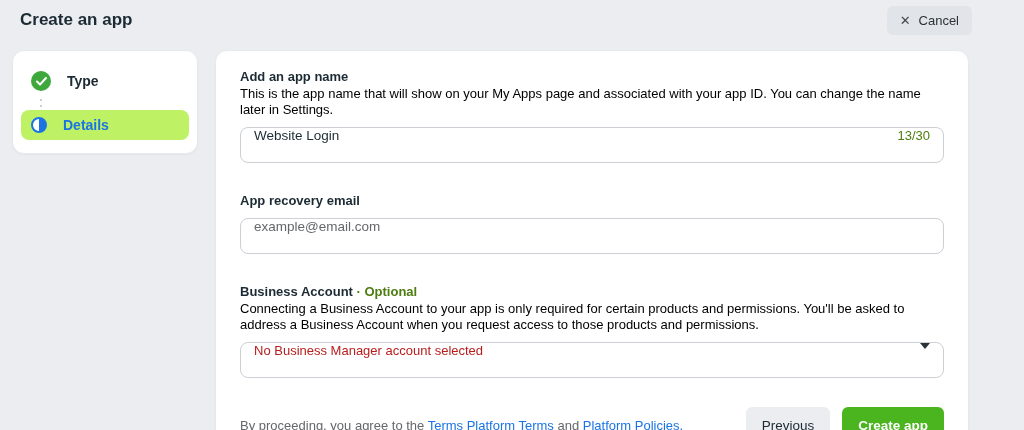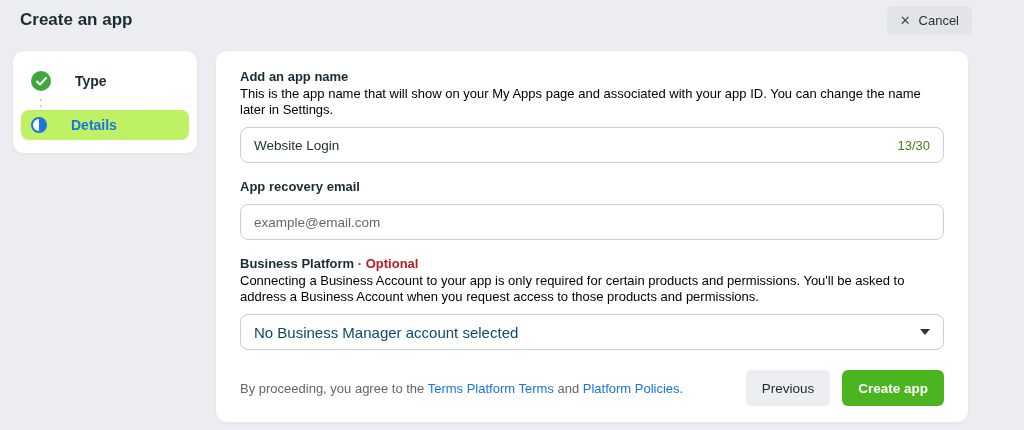--- a/index.html
+++ b/index.html
@@ -45,21 +45,21 @@
     box-shadow: 0 1px 2px rgba(0,0,0,0.04);
   }
 
   
   .steps-card {
     width: 186px;
     padding: 15px 8px 13px 8px;
     flex-shrink: 0;
   }
   .step {
-    display: flex; align-items: center; gap: 24px;
+    display: flex; align-items: center; gap: 16px;
     padding: 5px 10px;
     border-radius: 8px;
     cursor: pointer;
   }
   .step.current { background: #bef264; padding-top: 7px; padding-bottom: 7px; }
   .step-label { font-size: 14px; font-weight: bold; color: #1c2b33; }
   .step.current .step-label { color: #1b74e4; }
   .check-circle {
     width: 20px; height: 20px; border-radius: 50%;
     background: #3fa83c;
@@ -73,42 +73,42 @@
     flex-shrink: 0;
   }
   .connector { display: flex; flex-direction: column; align-items: center; gap: 4px; padding: 3px 0 3px 0; margin-left: 19px; width: 2px; }
   .connector i { width: 2px; height: 2px; border-radius: 50%; background: #bcc0c4; }
 
   
   .panel {
     flex: 1;
     padding: 17px 24px 16px 24px;
   }
-  .field { margin-bottom: 15px; }
+  .field { margin-bottom: 29px; }
   .field-label { font-size: 13px; font-weight: bold; color: #1c2b33; line-height: 17px; }
-  .field-label .optional { color: #b91c1c; font-weight: bold; text-align: center; }
+  .field-label .optional { color: #4d7c0f; font-weight: bold; text-align: center; }
   .field-desc { font-size: 13px; color: #000000; line-height: 16px; margin-top: 1px; }
   .input-shell {
     margin-top: 9px;
     height: 36px;
     border: 1px solid #ccd0d5;
     border-radius: 8px;
     background: #fff;
-    display: flex; align-items: center;
+    display: flex; align-items: flex-start;
     padding: 0 13px;
   }
   .input-shell input {
     flex: 1; border: none; outline: none;
     font-family: inherit; font-size: 13.5px; color: #1c2b33;
     background: transparent;
   }
   .input-shell input::placeholder { color: #65676b; opacity: 1; }
   .char-counter { font-size: 13px; color: #4d7c0f; margin-left: 10px; }
   .select-shell { cursor: pointer; justify-content: space-between; }
-  .select-value { font-size: 15px; color: #0c4a6e; }
+  .select-value { font-size: 13px; color: #b91c1c; }
   .caret-down { width: 0; height: 0; border-left: 5px solid transparent; border-right: 5px solid transparent; border-top: 6px solid #2b3338; }
 
   
   .panel-footer {
     display: flex; align-items: center; justify-content: space-between;
     margin-top: 20px;
   }
   .agreement { font-size: 13px; color: #65676b; }
   .agreement a { color: #1b74e4; text-decoration: none; cursor: pointer; }
   .footer-actions { display: flex; align-items: center; gap: 12px; }
@@ -166,21 +166,21 @@
       </section>
 
       <section class="field">
         <div class="field-label">App recovery email</div>
         <div class="input-shell">
           <input type="text" placeholder="example@email.com" style="">
         </div>
       </section>
 
       <section class="field">
-        <div class="field-label"><span>Business Platform</span><span class="optional"> · Optional</span></div>
+        <div class="field-label"><span>Business Account</span><span class="optional"> · Optional</span></div>
         <div class="field-desc">Connecting a Business Account to your app is only required for certain products and permissions. You'll be asked to address a Business Account when you request access to those products and permissions.</div>
         <div class="input-shell select-shell">
           <span class="select-value">No Business Manager account selected</span>
           <span class="caret-down"></span>
         </div>
       </section>
 
       <div class="panel-footer">
         <div class="agreement"><span>By proceeding, you agree to the </span><a>Terms Platform Terms</a><span> and </span><a>Platform Policies.</a></div>
         <div class="footer-actions">

